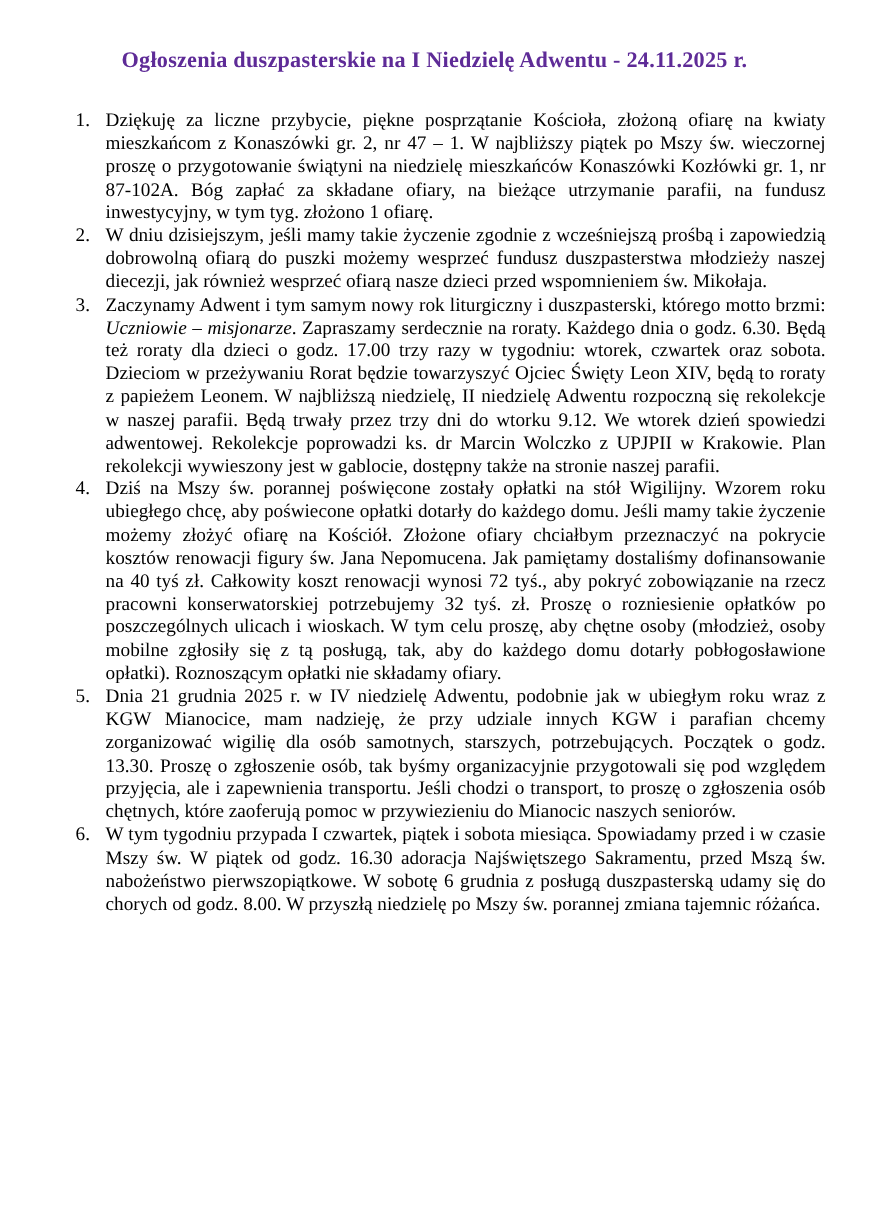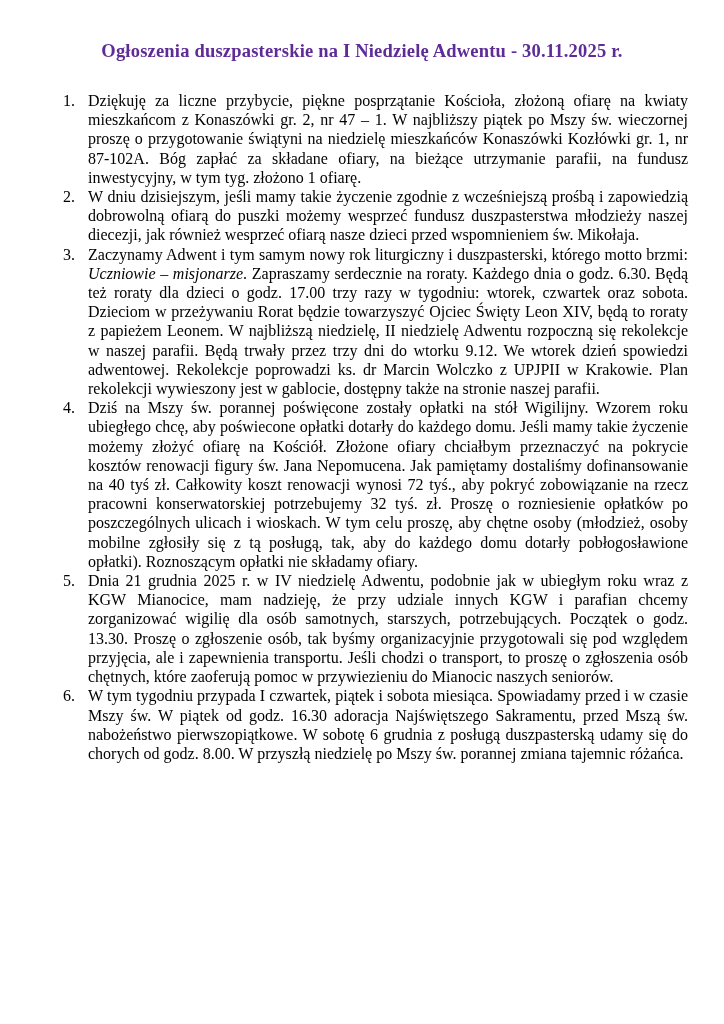--- a/index.html
+++ b/index.html
@@ -45,21 +45,21 @@
     top: 0;
   }
   .item em {
     font-style: italic;
   }
 </style>
 </head>
 <body>
 
 <div class="page">
-  <h1 class="doc-title" style="color: rgb(94, 43, 151);">Ogłoszenia duszpasterskie na I Niedzielę Adwentu - 30.11.2025 r.</h1>
+  <h1 class="doc-title" style="color: rgb(94, 43, 151);">Ogłoszenia duszpasterskie na I Niedzielę Adwentu - 24.11.2025 r.</h1>
 
   <ol class="announcements">
     <li class="item"><span class="num">1.</span><span>Dziękuję za liczne przybycie, piękne posprzątanie Kościoła, złożoną ofiarę na kwiaty mieszkańcom z Konaszówki gr. 2, nr 47 – 1.  W najbliższy piątek po Mszy św. wieczornej proszę o przygotowanie świątyni na niedzielę mieszkańców Konaszówki Kozłówki gr. 1, nr 87-102A. Bóg zapłać za składane ofiary, na bieżące utrzymanie parafii, na fundusz inwestycyjny, w tym tyg. złożono 1 ofiarę.</span><em></em><span></span></li>
 
     <li class="item"><span class="num">2.</span><span>W dniu dzisiejszym, jeśli mamy takie życzenie zgodnie z wcześniejszą prośbą i zapowiedzią dobrowolną ofiarą do puszki możemy wesprzeć fundusz duszpasterstwa młodzieży naszej diecezji, jak również wesprzeć ofiarą nasze dzieci przed wspomnieniem św. Mikołaja.</span><em></em><span></span></li>
 
     <li class="item"><span class="num">3.</span><span>Zaczynamy Adwent  i tym samym nowy rok liturgiczny i duszpasterski, którego motto brzmi: </span><em>Uczniowie – misjonarze</em><span>. Zapraszamy serdecznie na roraty. Każdego dnia o godz. 6.30. Będą też roraty dla dzieci o godz. 17.00 trzy razy w tygodniu: wtorek, czwartek oraz sobota. Dzieciom w przeżywaniu Rorat będzie towarzyszyć Ojciec Święty Leon XIV, będą to roraty z papieżem Leonem. W najbliższą niedzielę, II niedzielę Adwentu rozpoczną się rekolekcje w naszej parafii. Będą trwały przez trzy dni do wtorku 9.12. We wtorek dzień spowiedzi adwentowej. Rekolekcje poprowadzi ks. dr Marcin Wolczko z UPJPII w Krakowie. Plan rekolekcji wywieszony jest w gablocie, dostępny także na stronie naszej parafii.</span></li>
 
     <li class="item"><span class="num">4.</span><span>Dziś na Mszy św. porannej poświęcone zostały opłatki na stół Wigilijny. Wzorem roku ubiegłego chcę, aby poświecone opłatki dotarły do każdego domu. Jeśli mamy takie życzenie możemy złożyć ofiarę na Kościół. Złożone ofiary chciałbym przeznaczyć na pokrycie kosztów renowacji figury św. Jana Nepomucena. Jak pamiętamy dostaliśmy dofinansowanie na 40 tyś zł. Całkowity koszt renowacji wynosi 72 tyś., aby pokryć zobowiązanie na rzecz pracowni konserwatorskiej potrzebujemy 32 tyś. zł.  Proszę o rozniesienie opłatków po poszczególnych ulicach i wioskach. W tym celu proszę, aby chętne osoby (młodzież, osoby mobilne zgłosiły się z tą posługą, tak, aby do każdego domu dotarły pobłogosławione opłatki). Roznoszącym opłatki nie składamy ofiary.</span><em></em><span></span></li>
 

